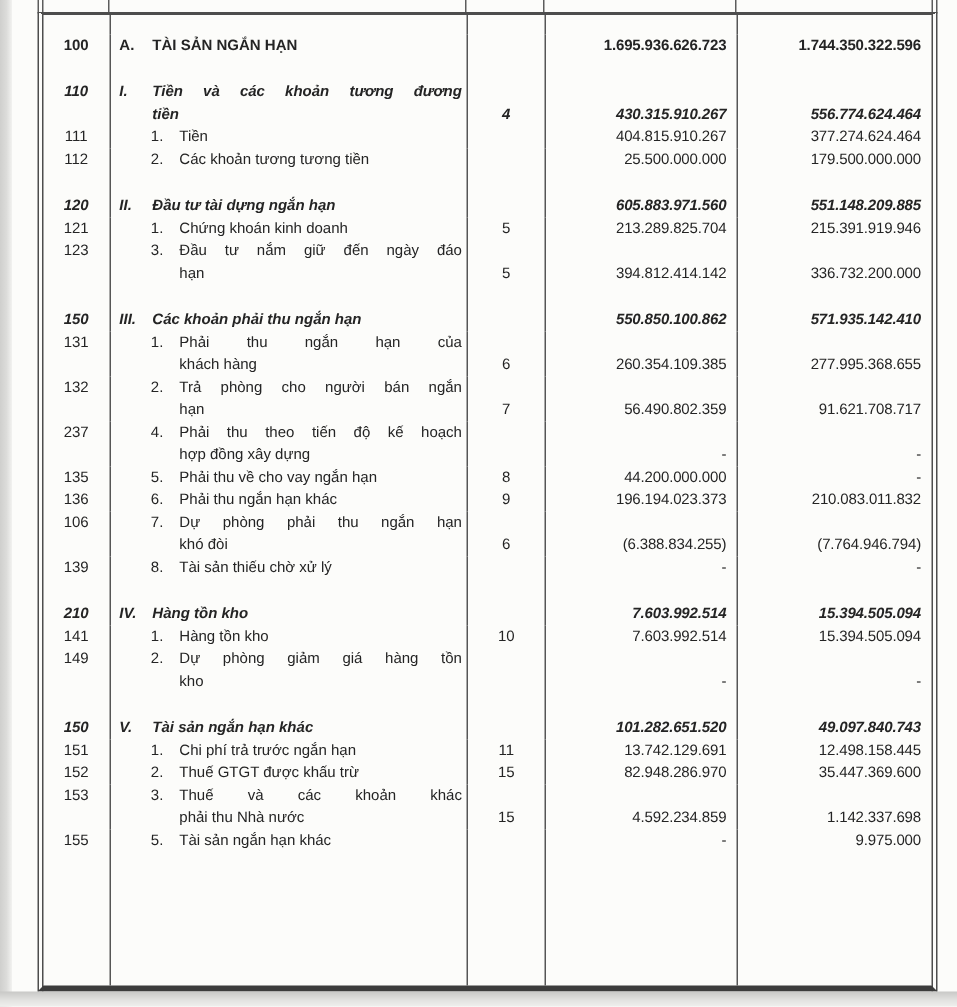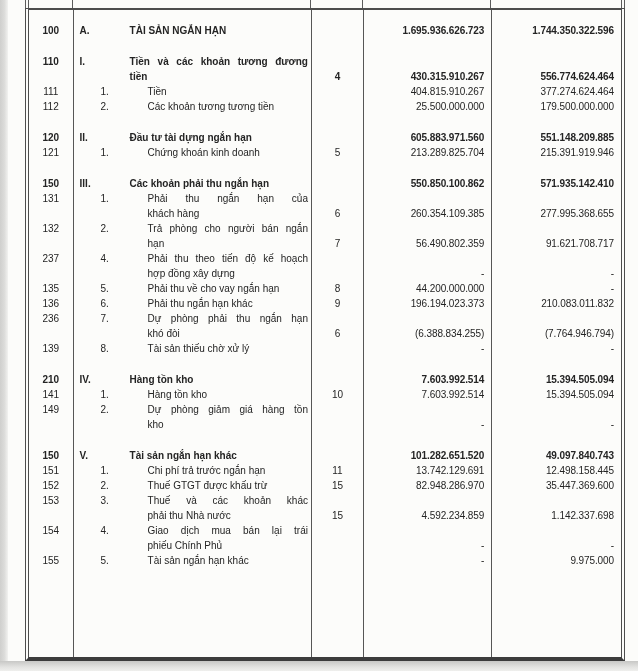--- a/index.html
+++ b/index.html
@@ -54,26 +54,26 @@
   td.c-note { text-align: center; vertical-align: bottom; }
   td.c-v    { text-align: right; vertical-align: bottom; padding-right: 7px; white-space: nowrap; letter-spacing: -0.1px; }
 
   tr.gap { height: 16px; }
   tbody tr.gap:first-child { height: 13px; }
   tr.filler { height: 100%; }
 
   
   tr.A { font-weight: bold; }
   
-  tr.sec { font-weight: bold; }
+  tr.sec { font-weight: bold; font-style: italic; }
 
   .dflex { display: flex; align-items: flex-start; }
   .dflex .rn  { flex: 0 0 22px; }
   .dflex .num { flex: 0 0 19px; }
-  .dflex .dtext { flex: 1 1 auto; min-width: 0; margin-left: 28px; }
+  .dflex .dtext { flex: 1 1 auto; min-width: 0; }
   tr.item .dflex { margin-left: 21px; }
 
   .l-just { text-align: justify; text-align-last: justify; }
   .l-norm { text-align: left; }
 </style>
 </head>
 <body>
 
 <div class="page">
 
@@ -197,20 +197,35 @@
                 <span class="num">1.</span>
                 <div class="dtext">
                   <div class="l-norm">Chứng khoán kinh doanh</div>
                 </div>
               </div>
             </td>
             <td class="c-note"><span>5</span></td>
             <td class="c-v"><span>213.289.825.704</span></td>
             <td class="c-v"><span>215.391.919.946</span></td>
           </tr>
+          <tr class="item">
+            <td class="c-code"><span>123</span></td>
+            <td class="c-desc">
+              <div class="dflex">
+                <span class="num">3.</span>
+                <div class="dtext">
+                  <div class="l-just">Đầu tư nắm giữ đến ngày đáo</div>
+                  <div class="l-norm">hạn</div>
+                </div>
+              </div>
+            </td>
+            <td class="c-note"><span>5</span></td>
+            <td class="c-v"><span>394.812.414.142</span></td>
+            <td class="c-v"><span>336.732.200.000</span></td>
+          </tr>
           <tr class="gap">
             <td class="c-code"></td>
             <td class="c-desc"></td>
             <td class="c-note"></td>
             <td class="c-v"></td>
             <td class="c-v"></td>
           </tr>
           <tr class="sec">
             <td class="c-code"><span>150</span></td>
             <td class="c-desc">
@@ -292,21 +307,21 @@
                 <div class="dtext">
                   <div class="l-norm">Phải thu ngắn hạn khác</div>
                 </div>
               </div>
             </td>
             <td class="c-note"><span>9</span></td>
             <td class="c-v"><span>196.194.023.373</span></td>
             <td class="c-v"><span>210.083.011.832</span></td>
           </tr>
           <tr class="item">
-            <td class="c-code"><span>236</span></td>
+            <td class="c-code"><span>106</span></td>
             <td class="c-desc">
               <div class="dflex">
                 <span class="num">7.</span>
                 <div class="dtext">
                   <div class="l-just">Dự phòng phải thu ngắn hạn</div>
                   <div class="l-norm">khó đòi</div>
                 </div>
               </div>
             </td>
             <td class="c-note"><span>6</span></td>
@@ -435,35 +450,20 @@
                   <div class="l-just">Thuế và các khoản khác</div>
                   <div class="l-norm">phải thu Nhà nước</div>
                 </div>
               </div>
             </td>
             <td class="c-note"><span>15</span></td>
             <td class="c-v"><span>4.592.234.859</span></td>
             <td class="c-v"><span>1.142.337.698</span></td>
           </tr>
           <tr class="item">
-            <td class="c-code"><span>154</span></td>
-            <td class="c-desc">
-              <div class="dflex">
-                <span class="num">4.</span>
-                <div class="dtext">
-                  <div class="l-just">Giao dịch mua bán lại trái</div>
-                  <div class="l-norm">phiếu Chính Phủ</div>
-                </div>
-              </div>
-            </td>
-            <td class="c-note"><span></span></td>
-            <td class="c-v"><span>-</span></td>
-            <td class="c-v"><span>-</span></td>
-          </tr>
-          <tr class="item">
             <td class="c-code"><span>155</span></td>
             <td class="c-desc">
               <div class="dflex">
                 <span class="num">5.</span>
                 <div class="dtext">
                   <div class="l-norm">Tài sản ngắn hạn khác</div>
                 </div>
               </div>
             </td>
             <td class="c-note"><span></span></td>

